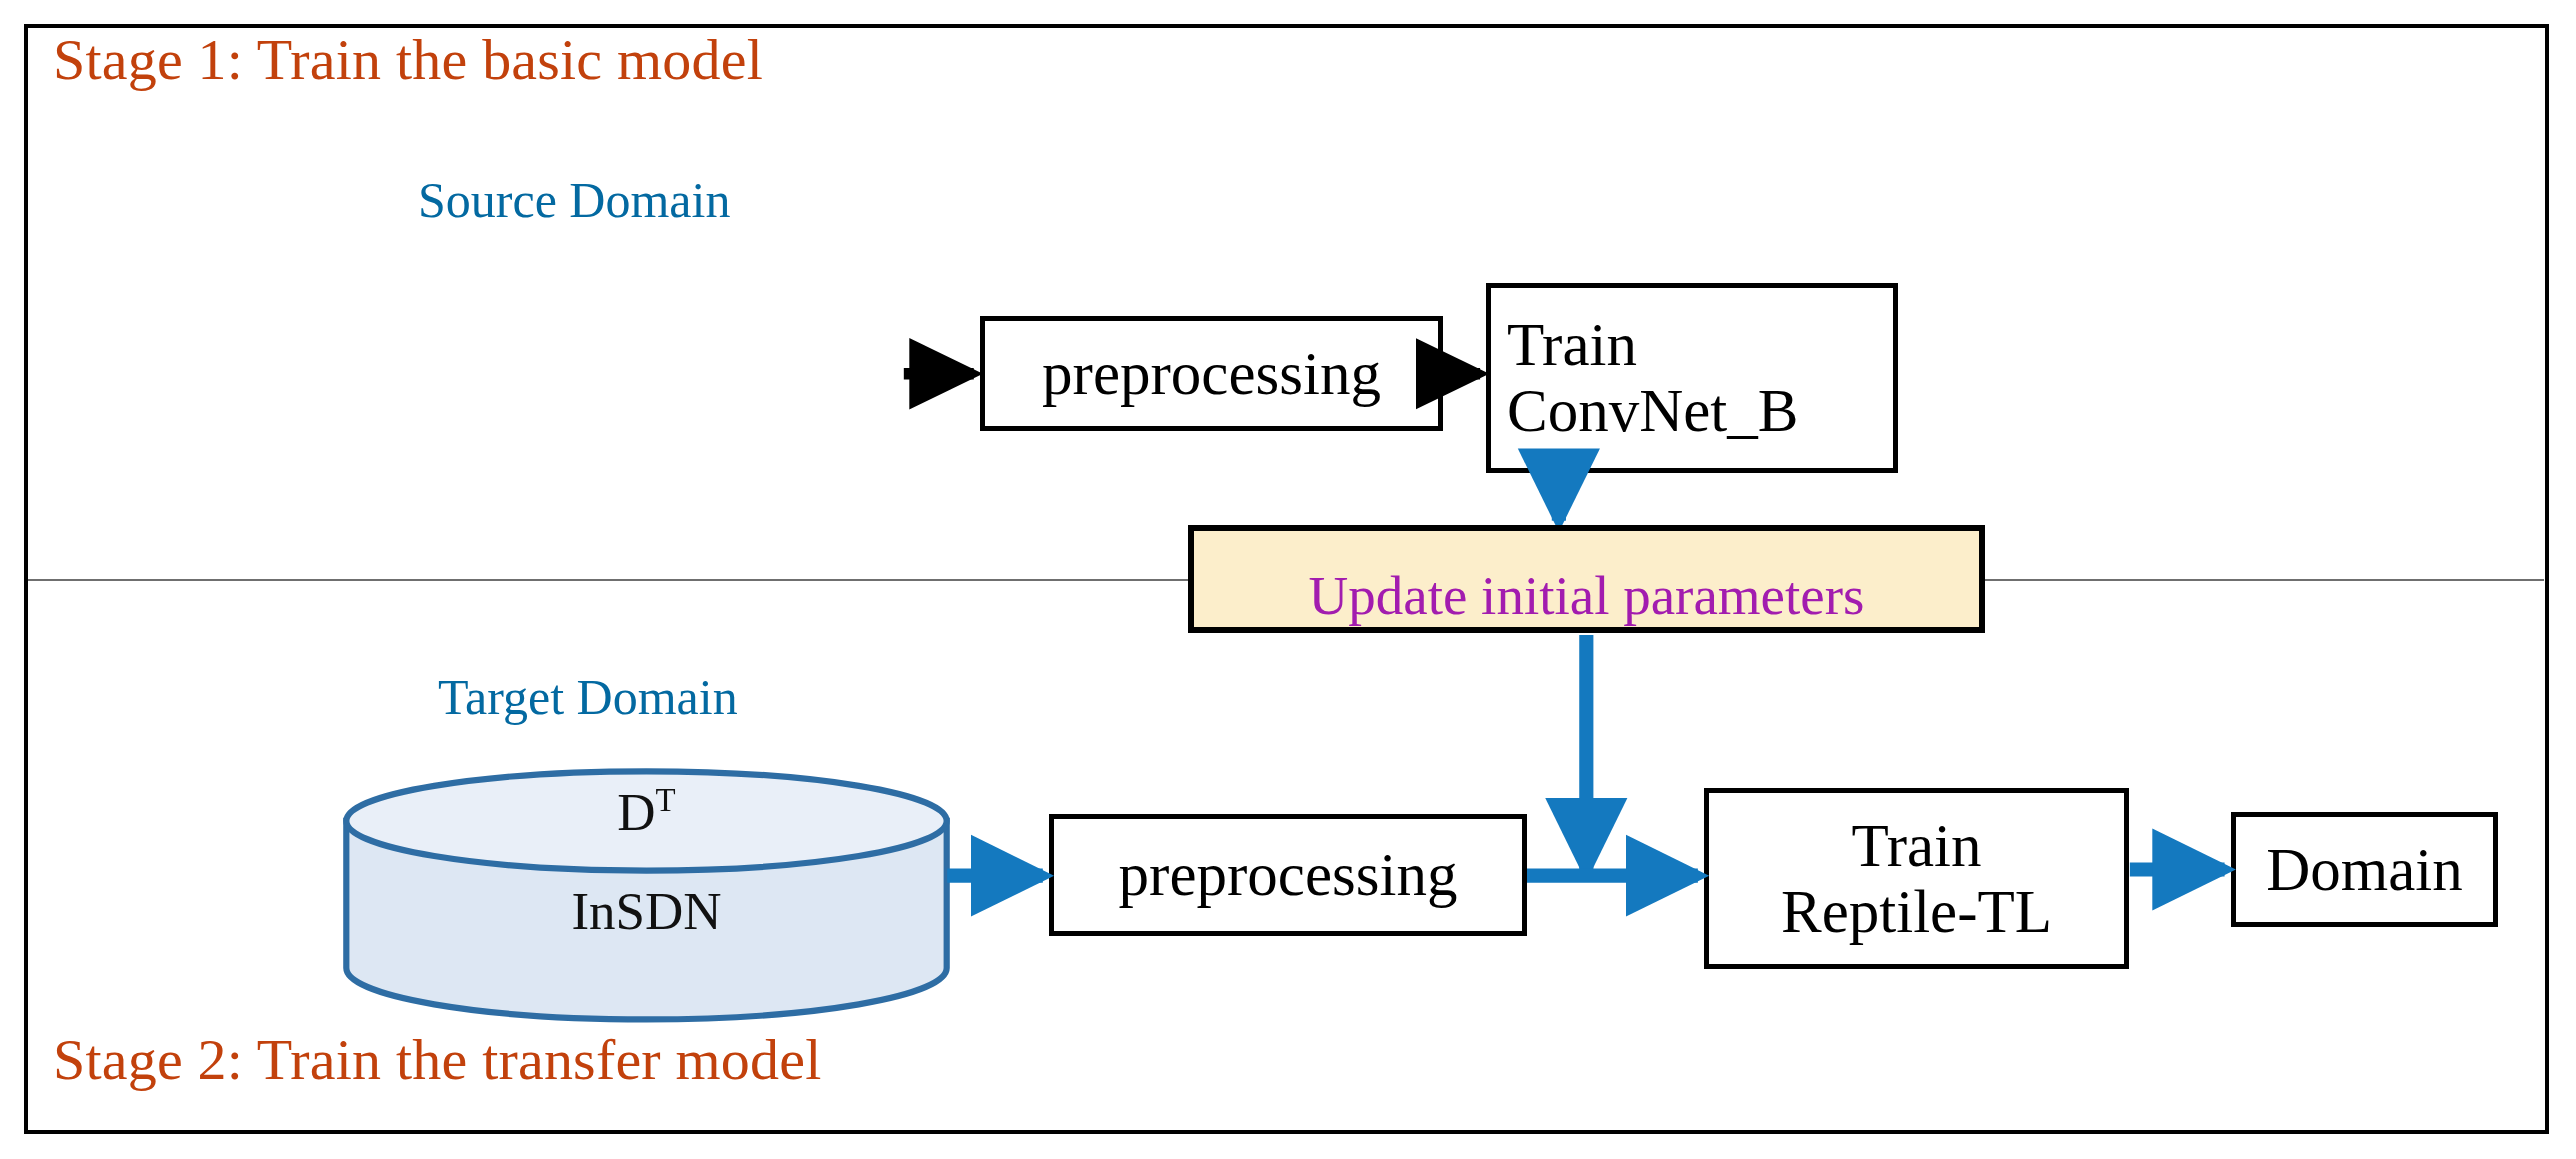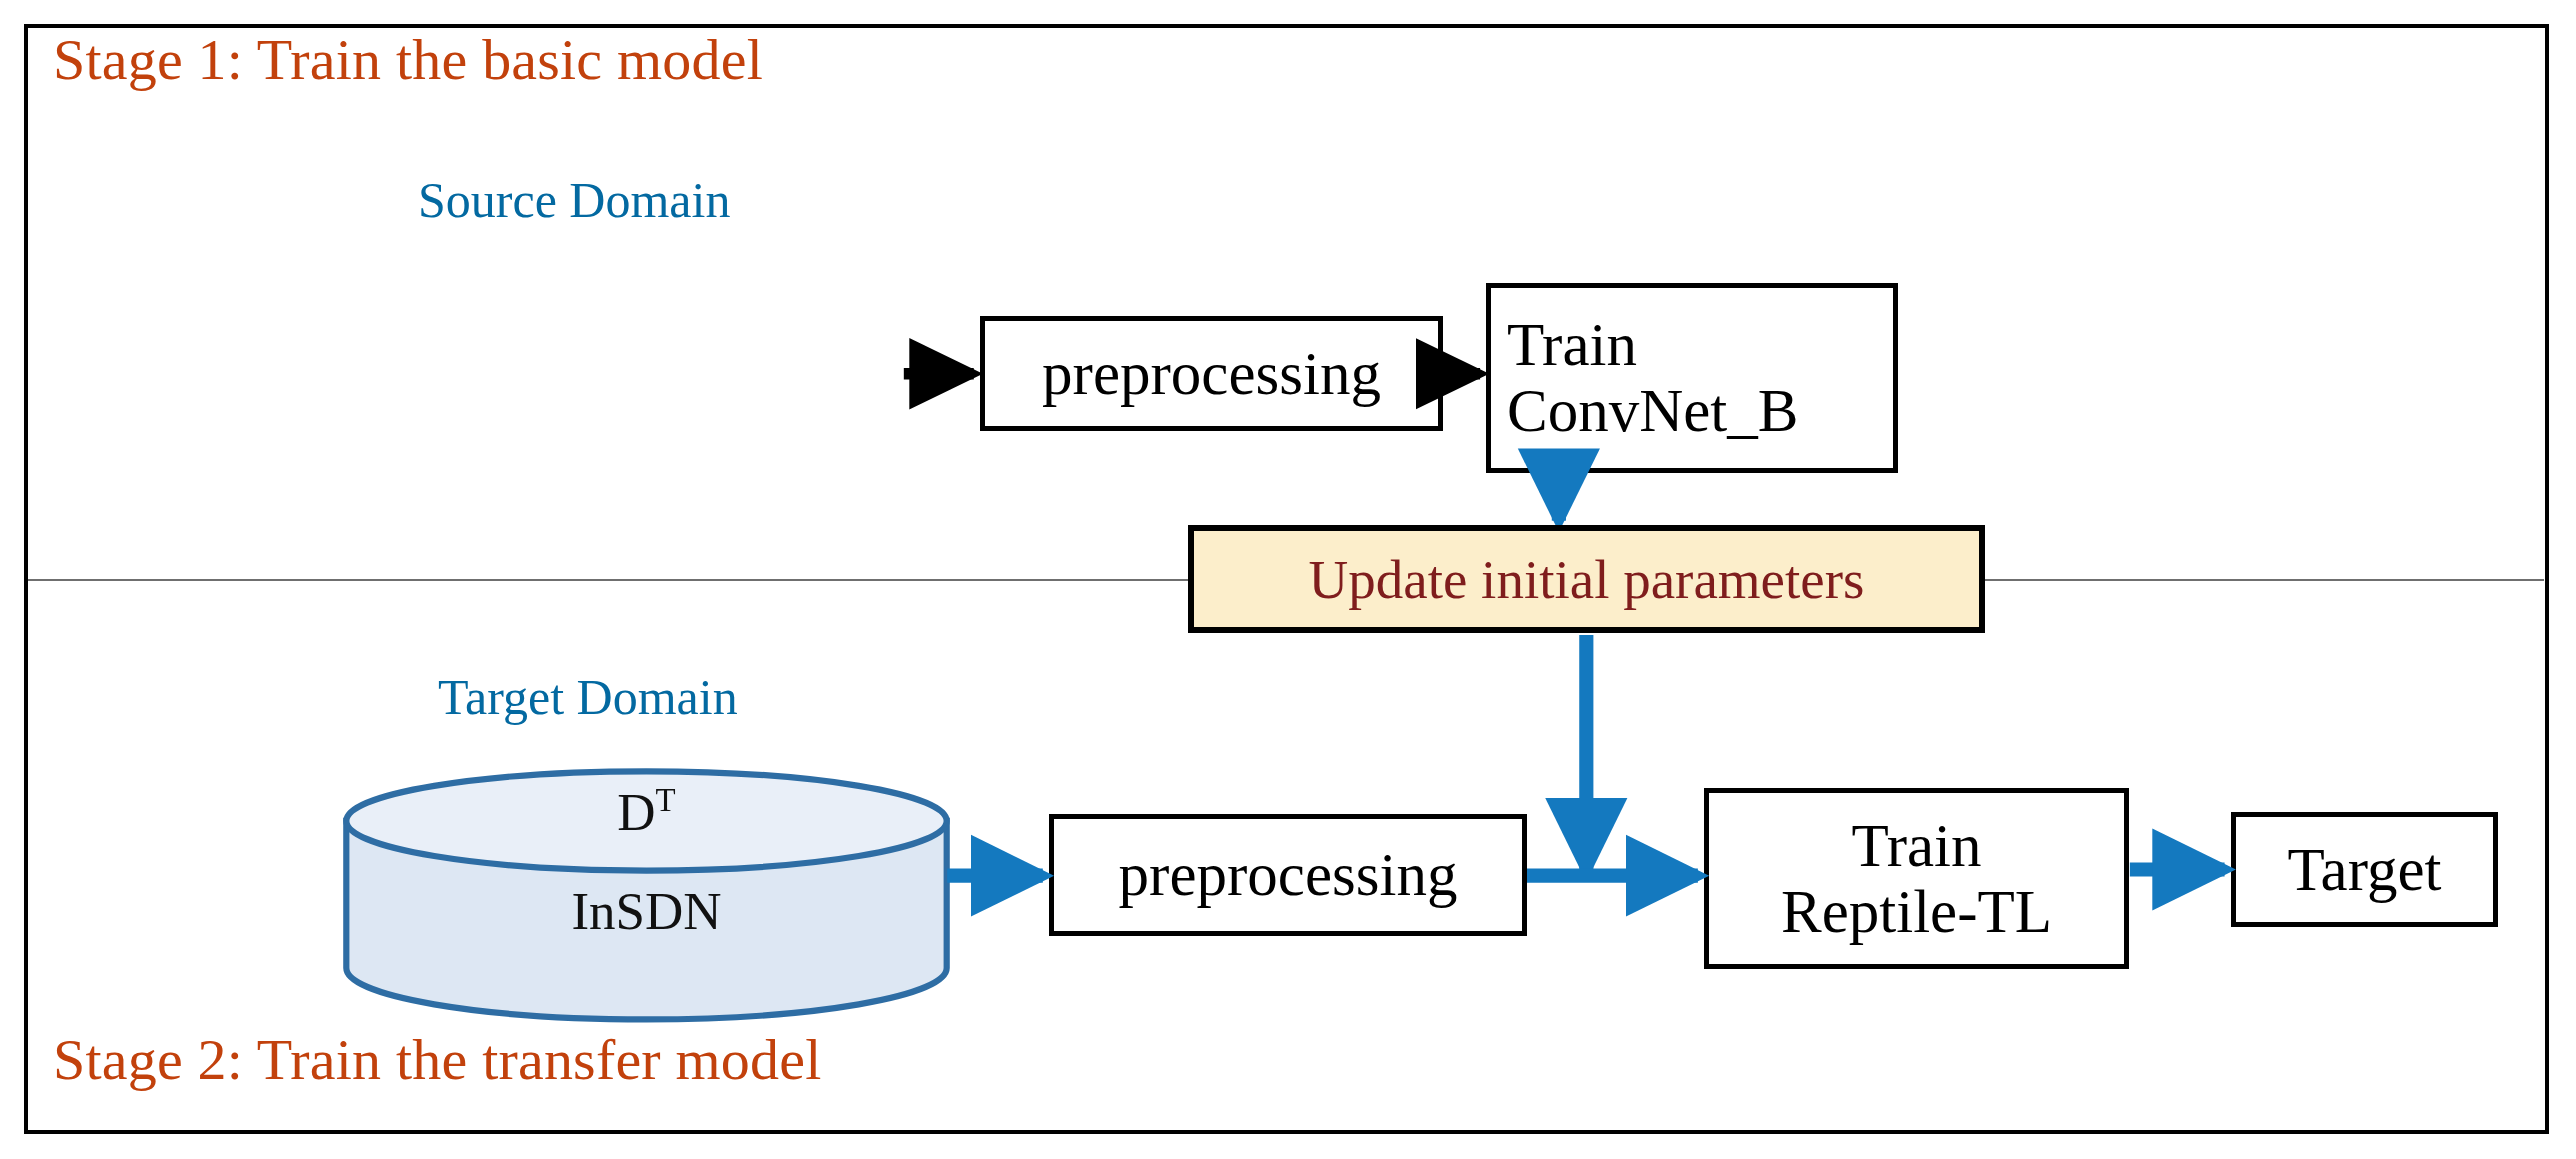--- a/index.html
+++ b/index.html
@@ -129,24 +129,24 @@
   #box-update-params {
     position: absolute;
     left: 1188px;
     top: 525px;
     width: 797px;
     height: 108px;
     border: 6.2px solid #000000;
     box-sizing: border-box;
     background: #fceecb;
     display: flex;
-    align-items: center;
+    align-items: flex-end;
     justify-content: center;
     font-size: 55px;
-    color: #7f1d1d;
+    color: #a21caf;
     white-space: nowrap;
     z-index: 6;
   }
 
   
   #arrow-layer {
     position: absolute;
     left: 0;
     top: 0;
     width: 2576px;
@@ -201,21 +201,21 @@
   </div>
 
   <div class="box center" id="box-train-reptile">
     <span>
       <span>Train</span><br>
       <span>Reptile-TL</span>
     </span>
   </div>
 
   <div class="box center" id="box-testing">
-    <span>Target</span>
+    <span>Domain</span>
   </div>
 
   <div class="stage-caption" id="stage2-caption">Stage 2: Train the transfer model</div>
 
   <svg id="arrow-layer" viewBox="0 0 2910 1310">
     <defs>
       <marker id="ah-black" markerWidth="7" markerHeight="7" refX="5.6" refY="3.5" orient="auto" markerUnits="strokeWidth">
         <path d="M0,0.4 L6.4,3.5 L0,6.6 Z" fill="#000000"></path>
       </marker>
       <marker id="ah-blue" markerWidth="6.4" markerHeight="6.4" refX="5.1" refY="3.2" orient="auto" markerUnits="strokeWidth">

